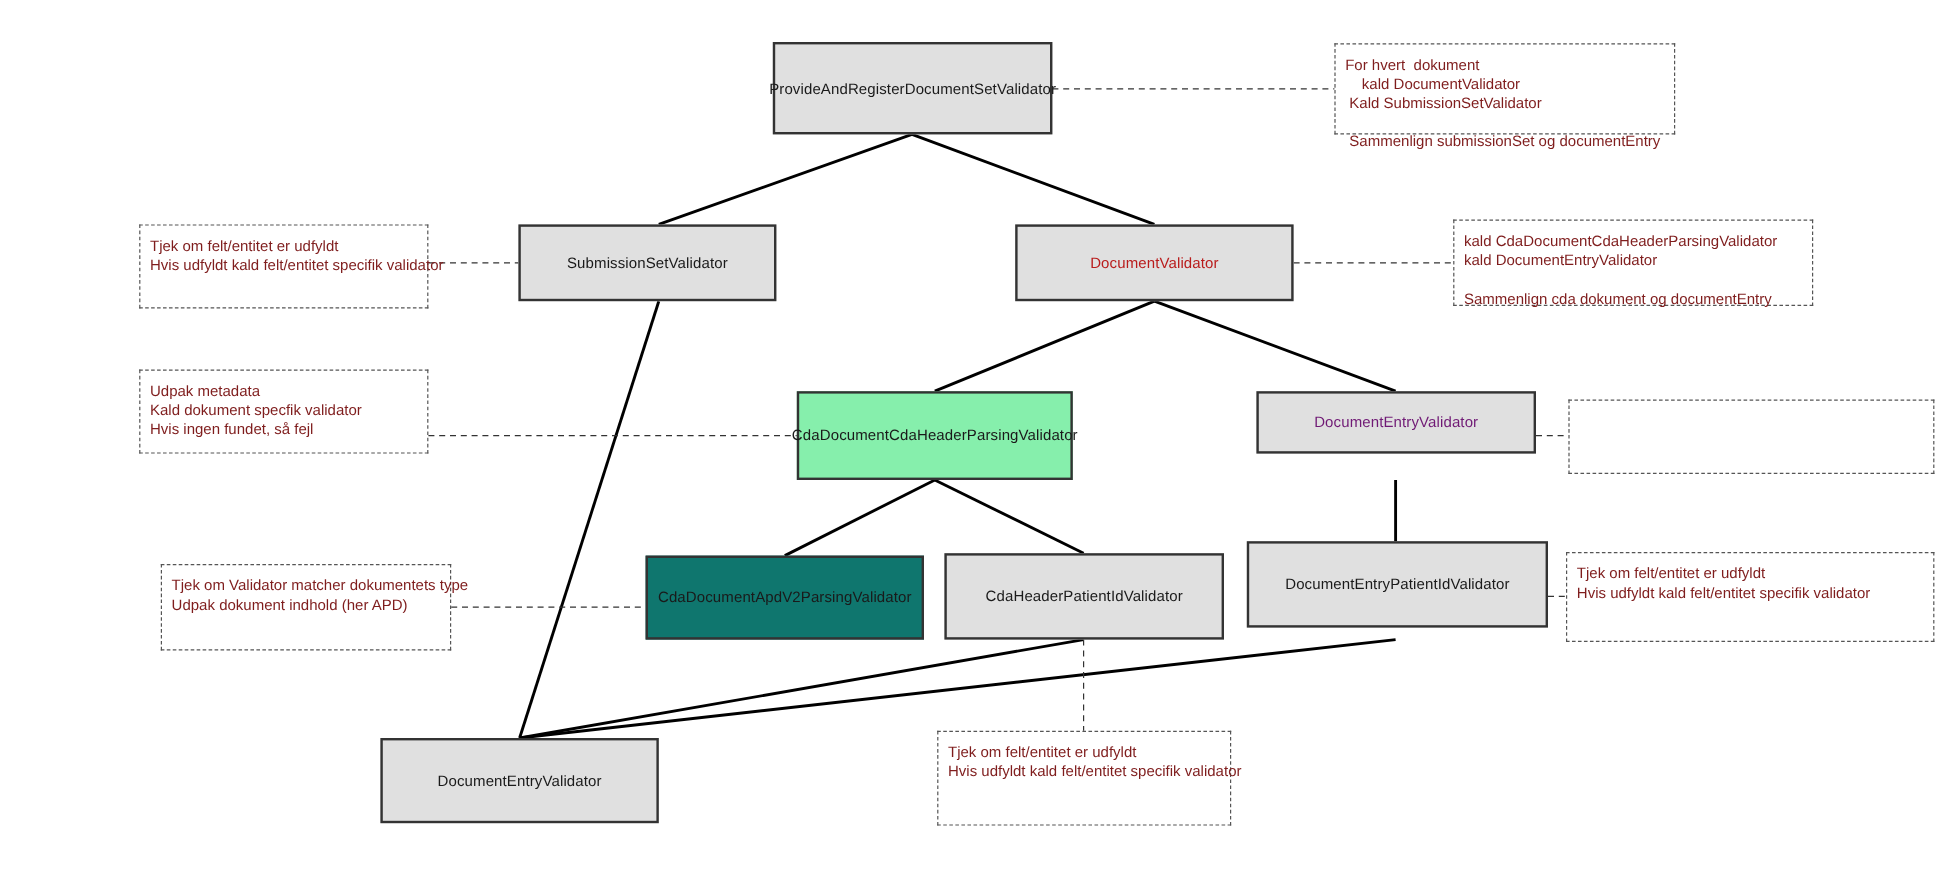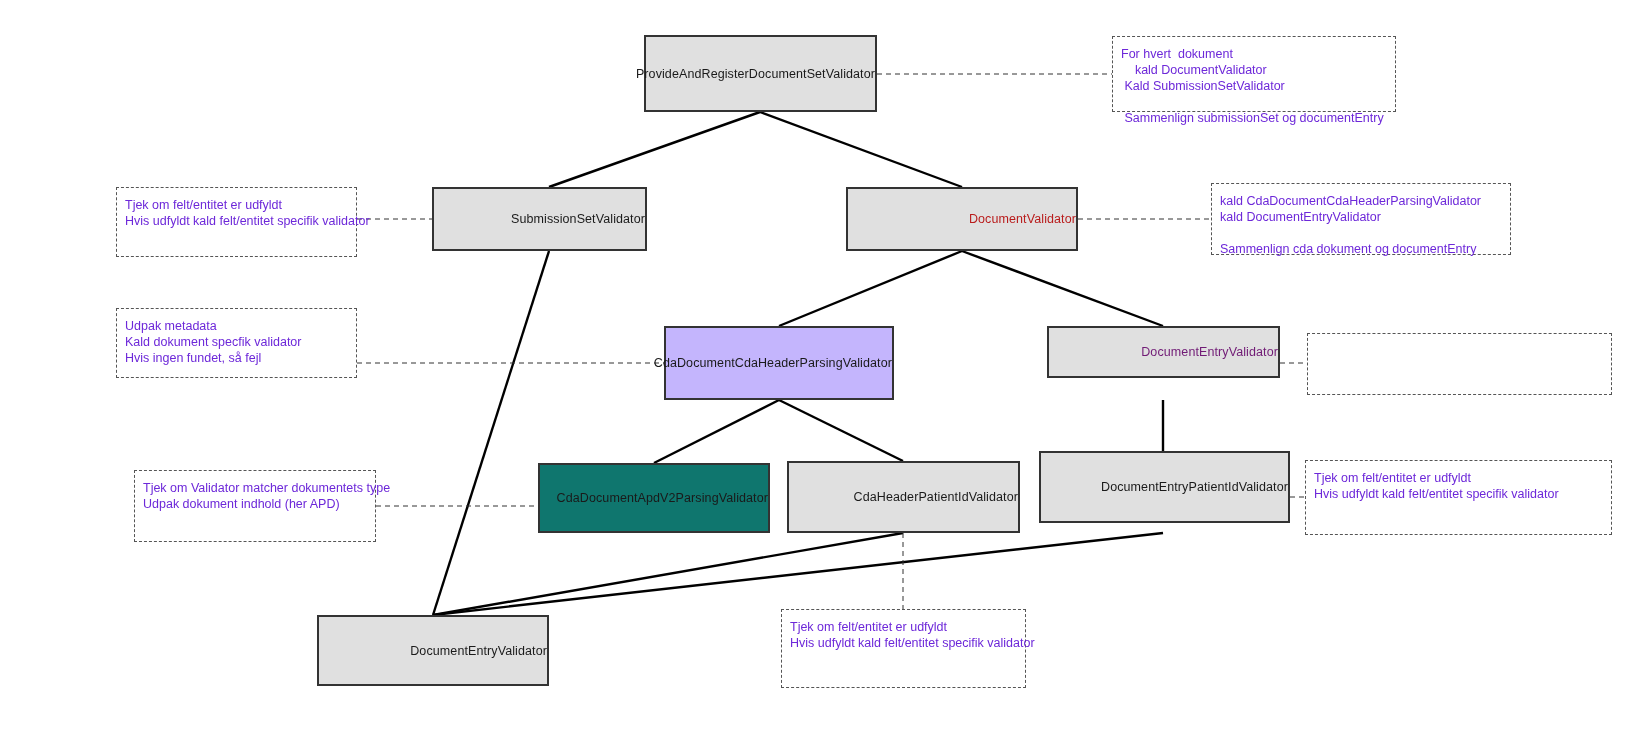--- a/index.html
+++ b/index.html
@@ -26,34 +26,34 @@
     height: 735px;
     pointer-events: none;
   }
   .node {
     position: absolute;
     box-sizing: border-box;
     background: #e0e0e0;
     border: 2px solid #333333;
     display: flex;
     align-items: center;
-    justify-content: flex-end;
+    justify-content: center;
     font-size: 12.5px;
     color: #1a1a1a;
     text-align: center;
     letter-spacing: 0.1px;
     z-index: 3;
   }
   .note {
     position: absolute;
     box-sizing: border-box;
     background: transparent;
     border: 1px dashed #555555;
     font-size: 12.5px;
-    color: #6d28d9;
+    color: #7f1d1d;
     line-height: 16px;
     padding: 9px 0 0 8px;
     white-space: pre;
     z-index: 2;
   }
   .note-text {
     display: block;
     white-space: pre;
   }
 </style>
@@ -107,21 +107,21 @@
   <div id="nodes-layer">
       <div class="node" style="left: 644px; top: 35px; width: 233px; height: 77px; background: rgb(224, 224, 224); border-color: rgb(51, 51, 51); color: rgb(26, 26, 26);">
         <span>ProvideAndRegisterDocumentSetValidator</span>
       </div>
       <div class="node" style="left: 432px; top: 187px; width: 215px; height: 64px; background: rgb(224, 224, 224); border-color: rgb(51, 51, 51); color: rgb(26, 26, 26);">
         <span>SubmissionSetValidator</span>
       </div>
       <div class="node" style="left: 846px; top: 187px; width: 232px; height: 64px; background: rgb(224, 224, 224); border-color: rgb(51, 51, 51); color: #b91c1c;">
         <span>DocumentValidator</span>
       </div>
-      <div class="node" style="left: 664px; top: 326px; width: 230px; height: 74px; background: #c4b5fd; border-color: rgb(51, 51, 51); color: rgb(26, 26, 26);">
+      <div class="node" style="left: 664px; top: 326px; width: 230px; height: 74px; background: #86efac; border-color: rgb(51, 51, 51); color: rgb(26, 26, 26);">
         <span>CdaDocumentCdaHeaderParsingValidator</span>
       </div>
       <div class="node" style="left: 1047px; top: 326px; width: 233px; height: 52px; background: rgb(224, 224, 224); border-color: rgb(51, 51, 51); color: #701a75;">
         <span>DocumentEntryValidator</span>
       </div>
       <div class="node" style="left: 538px; top: 463px; width: 232px; height: 70px; background: #0f766e; border-color: rgb(51, 51, 51); color: rgb(26, 26, 26);">
         <span>CdaDocumentApdV2ParsingValidator</span>
       </div>
       <div class="node" style="left: 787px; top: 461px; width: 233px; height: 72px; background: rgb(224, 224, 224); border-color: rgb(51, 51, 51); color: rgb(26, 26, 26);">
         <span>CdaHeaderPatientIdValidator</span>

